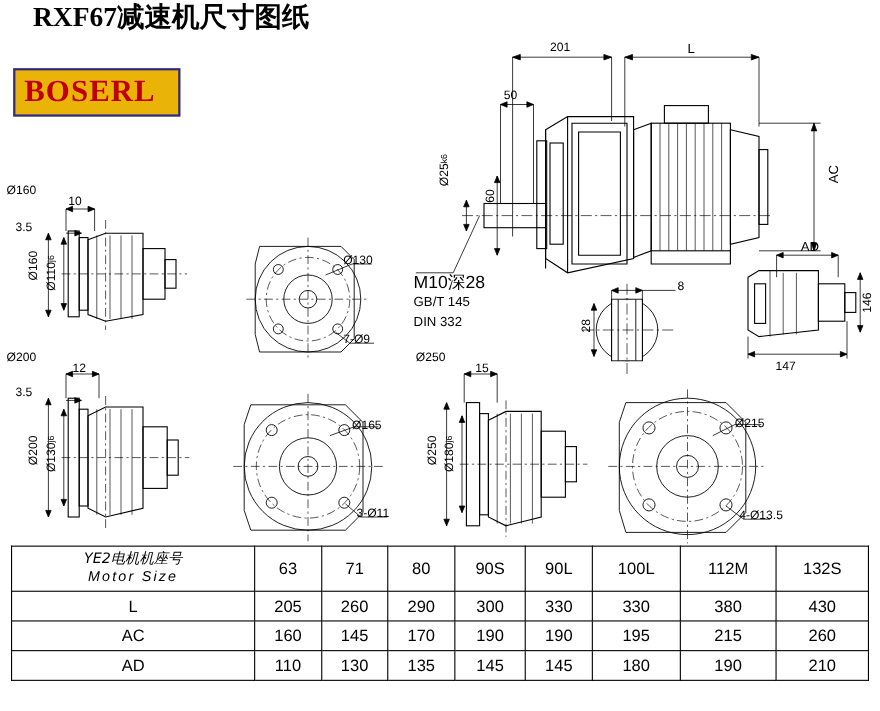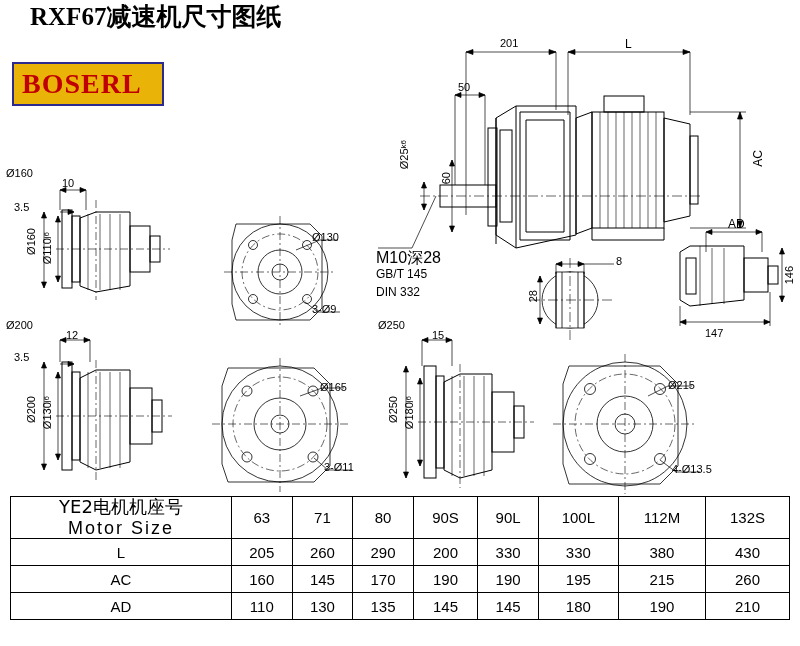--- a/index.html
+++ b/index.html
@@ -9,21 +9,21 @@
   .title{font-family:"Liberation Serif",serif;font-weight:bold;font-size:25px;letter-spacing:0px;}
   .logo-box{position:absolute;left:12px;top:62px;width:148px;height:40px;border:2px solid #2b2b8f;background:#eab308;}
   .logo-text{position:absolute;left:8px;top:4px;font-family:"Liberation Serif",serif;font-weight:bold;font-size:28px;color:#c00000;letter-spacing:1px;}
   .sub{font-size:8px;}
   svg{position:absolute;left:0;top:0;}
   
   table.dim{position:absolute;left:10px;top:496px;border-collapse:collapse;width:780px;}
   table.dim td{border:1px solid #000;text-align:center;font-size:15px;font-family:"Liberation Sans",sans-serif;height:26px;padding:0;}
   table.dim tr.head td{height:40px;}
   .cn{font-family:"DejaVu Sans",sans-serif;}
-  .hdr-cell{line-height:1.15;font-size:18px;}
+  .hdr-cell{line-height:1.15;font-size:13px;font-style:italic;}
   .hdr-cell .l2{letter-spacing:2px;}
   .vt{writing-mode:vertical-rl;transform:rotate(180deg);display:inline-block;}
 </style>
 </head>
 <body>
 
 <div id="sheet">
 
   <div class="t title" style="left:30px;top:4px;">RXF67减速机尺寸图纸</div>
 
@@ -357,21 +357,21 @@
   <div class="t" style="left:376px;top:250px;font-size:16px;">M10深28</div>
   <div class="t" style="left:376px;top:268px;font-size:12px;">GB/T 145</div>
   <div class="t" style="left:376px;top:286px;font-size:12px;">DIN 332</div>
 
   <div class="t" style="left:6px;top:168px;">Ø160</div>
   <div class="t" style="left:62px;top:178px;">10</div>
   <div class="t" style="left:14px;top:202px;">3.5</div>
   <div class="t" style="left:26px;top:228px;"><span class="vt">Ø160</span></div>
   <div class="t" style="left:42px;top:232px;"><span class="vt"><span>Ø110</span><span class="sub">j6</span></span></div>
   <div class="t" style="left:312px;top:232px;">Ø130</div>
-  <div class="t" style="left:312px;top:304px;">3-Ø9</div>
+  <div class="t" style="left:312px;top:304px;">7-Ø9</div>
 
   <div class="t" style="left:6px;top:320px;">Ø200</div>
   <div class="t" style="left:66px;top:330px;">12</div>
   <div class="t" style="left:14px;top:352px;">3.5</div>
   <div class="t" style="left:26px;top:396px;"><span class="vt">Ø200</span></div>
   <div class="t" style="left:42px;top:396px;"><span class="vt"><span>Ø130</span><span class="sub">j6</span></span></div>
   <div class="t" style="left:320px;top:382px;">Ø165</div>
   <div class="t" style="left:324px;top:462px;">3-Ø11</div>
 
   <div class="t" style="left:378px;top:320px;">Ø250</div>
@@ -397,21 +397,21 @@
         <td>90L</td>
         <td>100L</td>
         <td>112M</td>
         <td>132S</td>
       </tr>
       <tr>
         <td>L</td>
         <td>205</td>
         <td>260</td>
         <td>290</td>
-        <td>200</td>
+        <td>300</td>
         <td>330</td>
         <td>330</td>
         <td>380</td>
         <td>430</td>
       </tr>
       <tr>
         <td>AC</td>
         <td>160</td>
         <td>145</td>
         <td>170</td>

